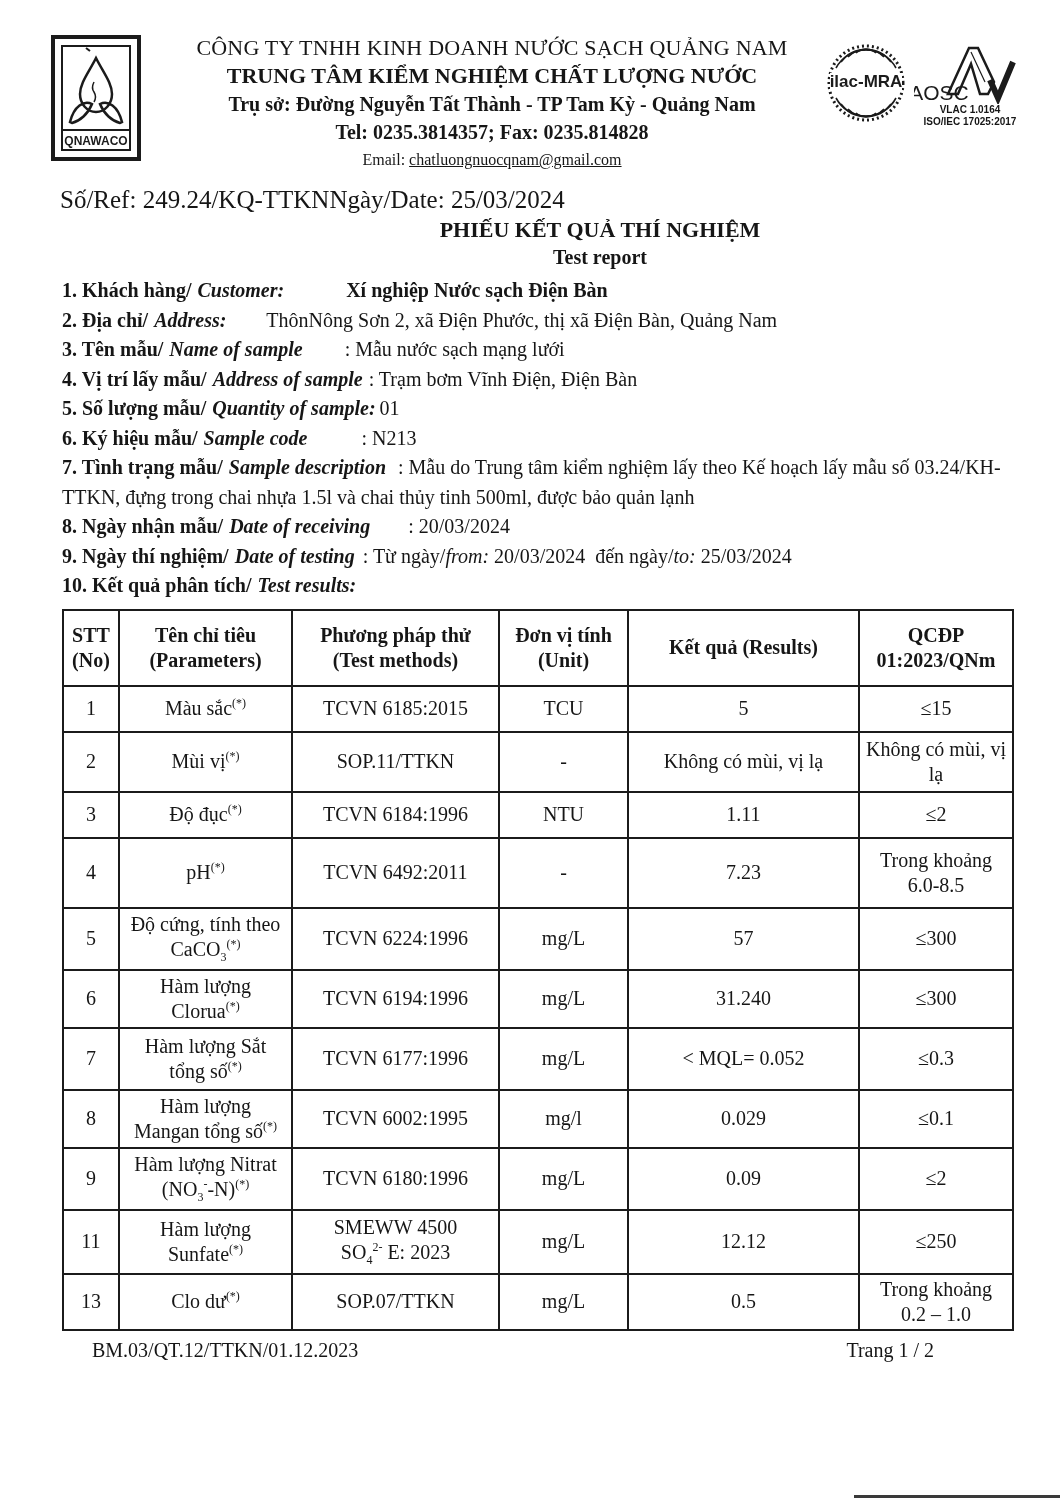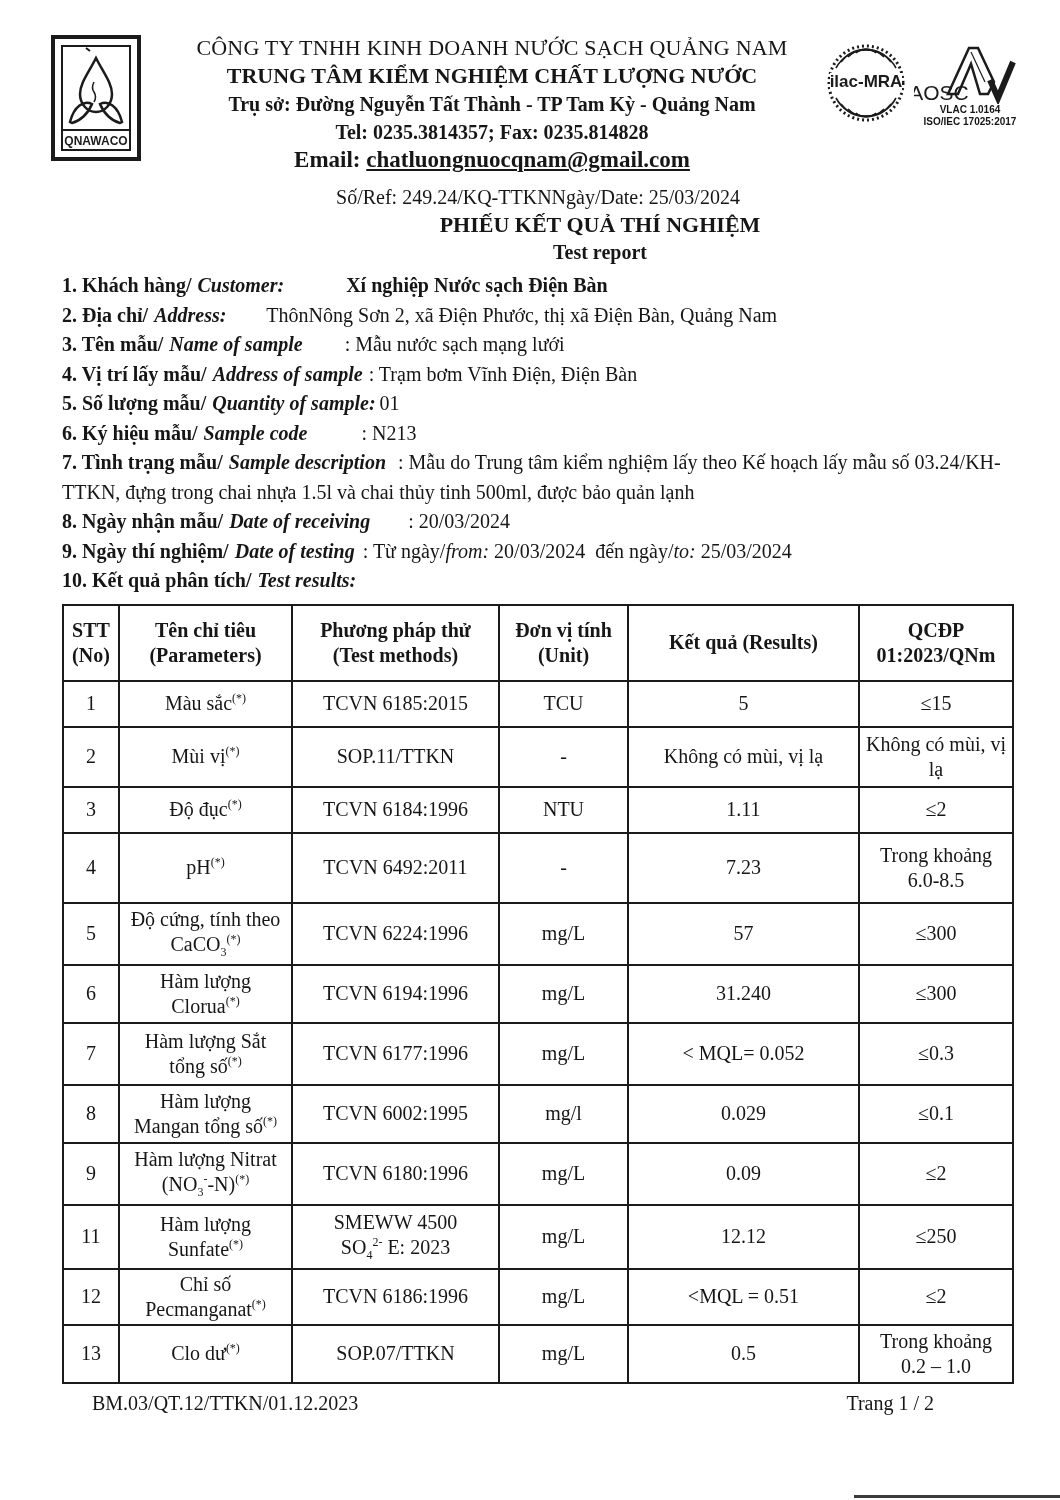--- a/index.html
+++ b/index.html
@@ -10,27 +10,27 @@
     font-family:"Liberation Serif","DejaVu Serif",serif;
   }
   
   .header{display:flex;align-items:flex-start;padding:34px 34px 0 50px;}
   .logo-left{width:98px;flex:0 0 auto;}
   .header-center{flex:1;text-align:center;padding-left:10px;}
   .h-company{font-size:22px;letter-spacing:.2px;line-height:27px;}
   .h-center-name{font-size:22px;font-weight:bold;line-height:29px;}
   .h-address{font-size:20px;font-weight:bold;line-height:28px;}
   .h-tel{font-size:20px;font-weight:bold;line-height:28px;}
-  .h-email{font-size:23px;font-weight:bold;line-height:28px;}
+  .h-email{font-size:16px;font-weight:normal;line-height:28px;}
   .email-link{color:inherit;text-decoration:underline;cursor:pointer;}
   .header-right{flex:0 0 auto;display:flex;gap:8px;align-items:flex-start;margin-top:8px;}
   .aosc-block{text-align:center;width:112px;}
   .aosc-sub{font-family:"Liberation Sans","DejaVu Sans",sans-serif;font-size:10px;font-weight:bold;line-height:12px;}
   
-  .meta-row{display:flex;justify-content:center;padding:12px 44px 0 60px;font-size:20px;}
+  .meta-row{display:flex;justify-content:flex-start;padding:12px 44px 0 60px;font-size:25px;}
   
   .title-block{text-align:center;padding-left:140px;margin-top:2px;}
   .title-vi{font-size:22px;font-weight:bold;line-height:28px;}
   .title-en{font-size:20px;font-weight:bold;line-height:26px;}
   
   .items{padding:6px 40px 0 62px;font-size:20px;}
   .item{line-height:29.5px;}
   .item-label{font-weight:bold;}
   .item-en{font-weight:bold;font-style:italic;margin-left:6px;}
   .item-val{font-weight:normal;text-align:center;}
@@ -280,28 +280,20 @@
 
     <tr>
       <td>11</td>
       <td>Hàm lượng Sunfate<sup>(*)</sup></td>
       <td>SMEWW 4500<br>SO<sub>4</sub><sup>2-</sup> E: 2023</td>
       <td>mg/L</td>
       <td>12.12</td>
       <td>≤250</td>
     </tr>
 
-    <tr>
-      <td>12</td>
-      <td>Chỉ số Pecmanganat<sup>(*)</sup></td>
-      <td>TCVN 6186:1996</td>
-      <td>mg/L</td>
-      <td>&lt;MQL = 0.51</td>
-      <td>≤2</td>
-    </tr>
 
     <tr>
       <td>13</td>
       <td>Clo dư<sup>(*)</sup></td>
       <td>SOP.07/TTKN</td>
       <td>mg/L</td>
       <td>0.5</td>
       <td>Trong khoảng<br>0.2 – 1.0</td>
     </tr>
   </tbody>

